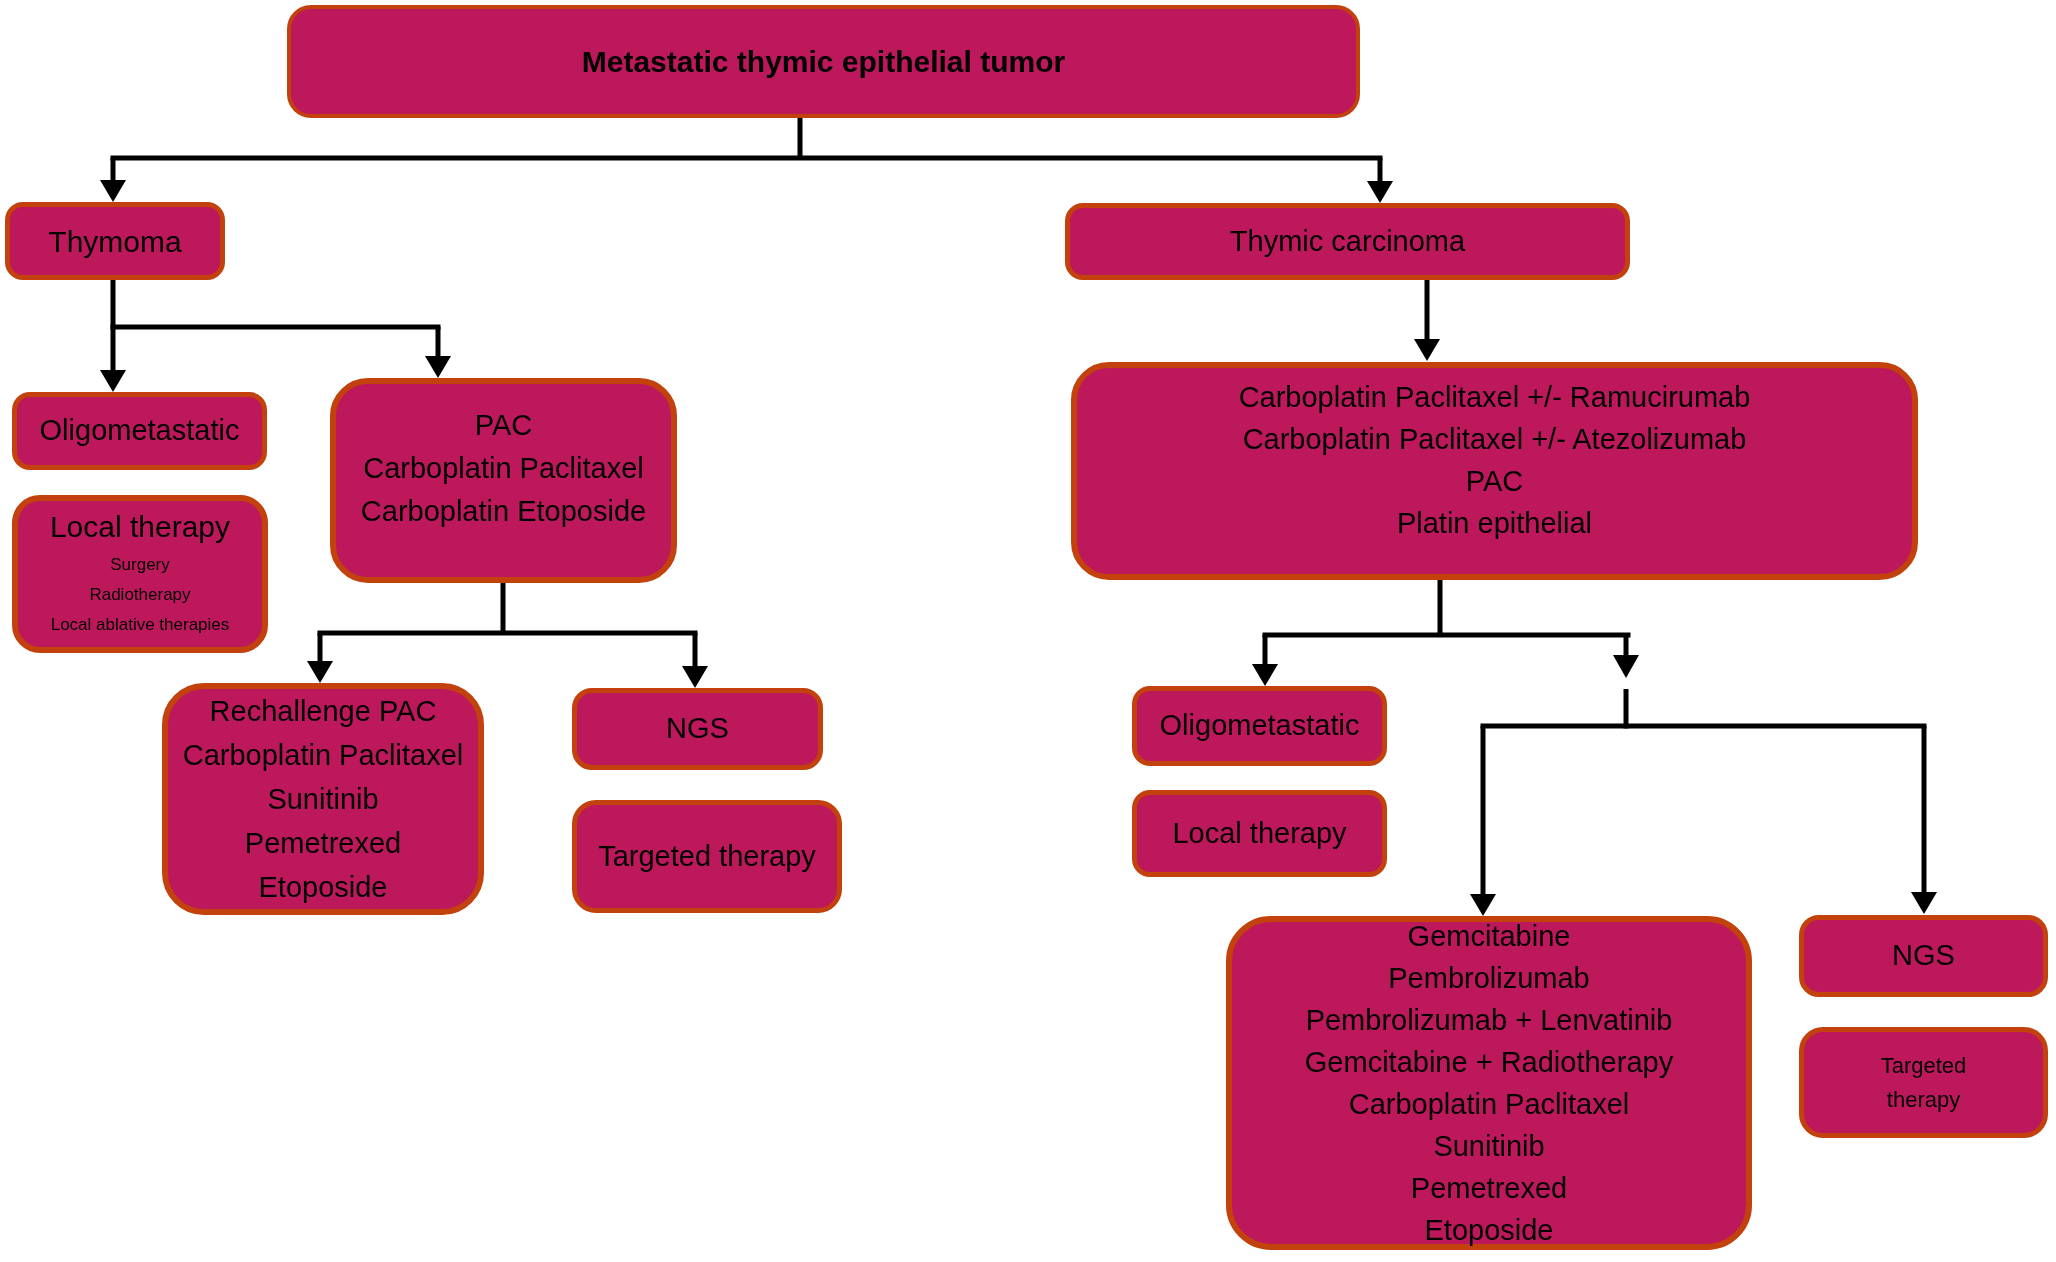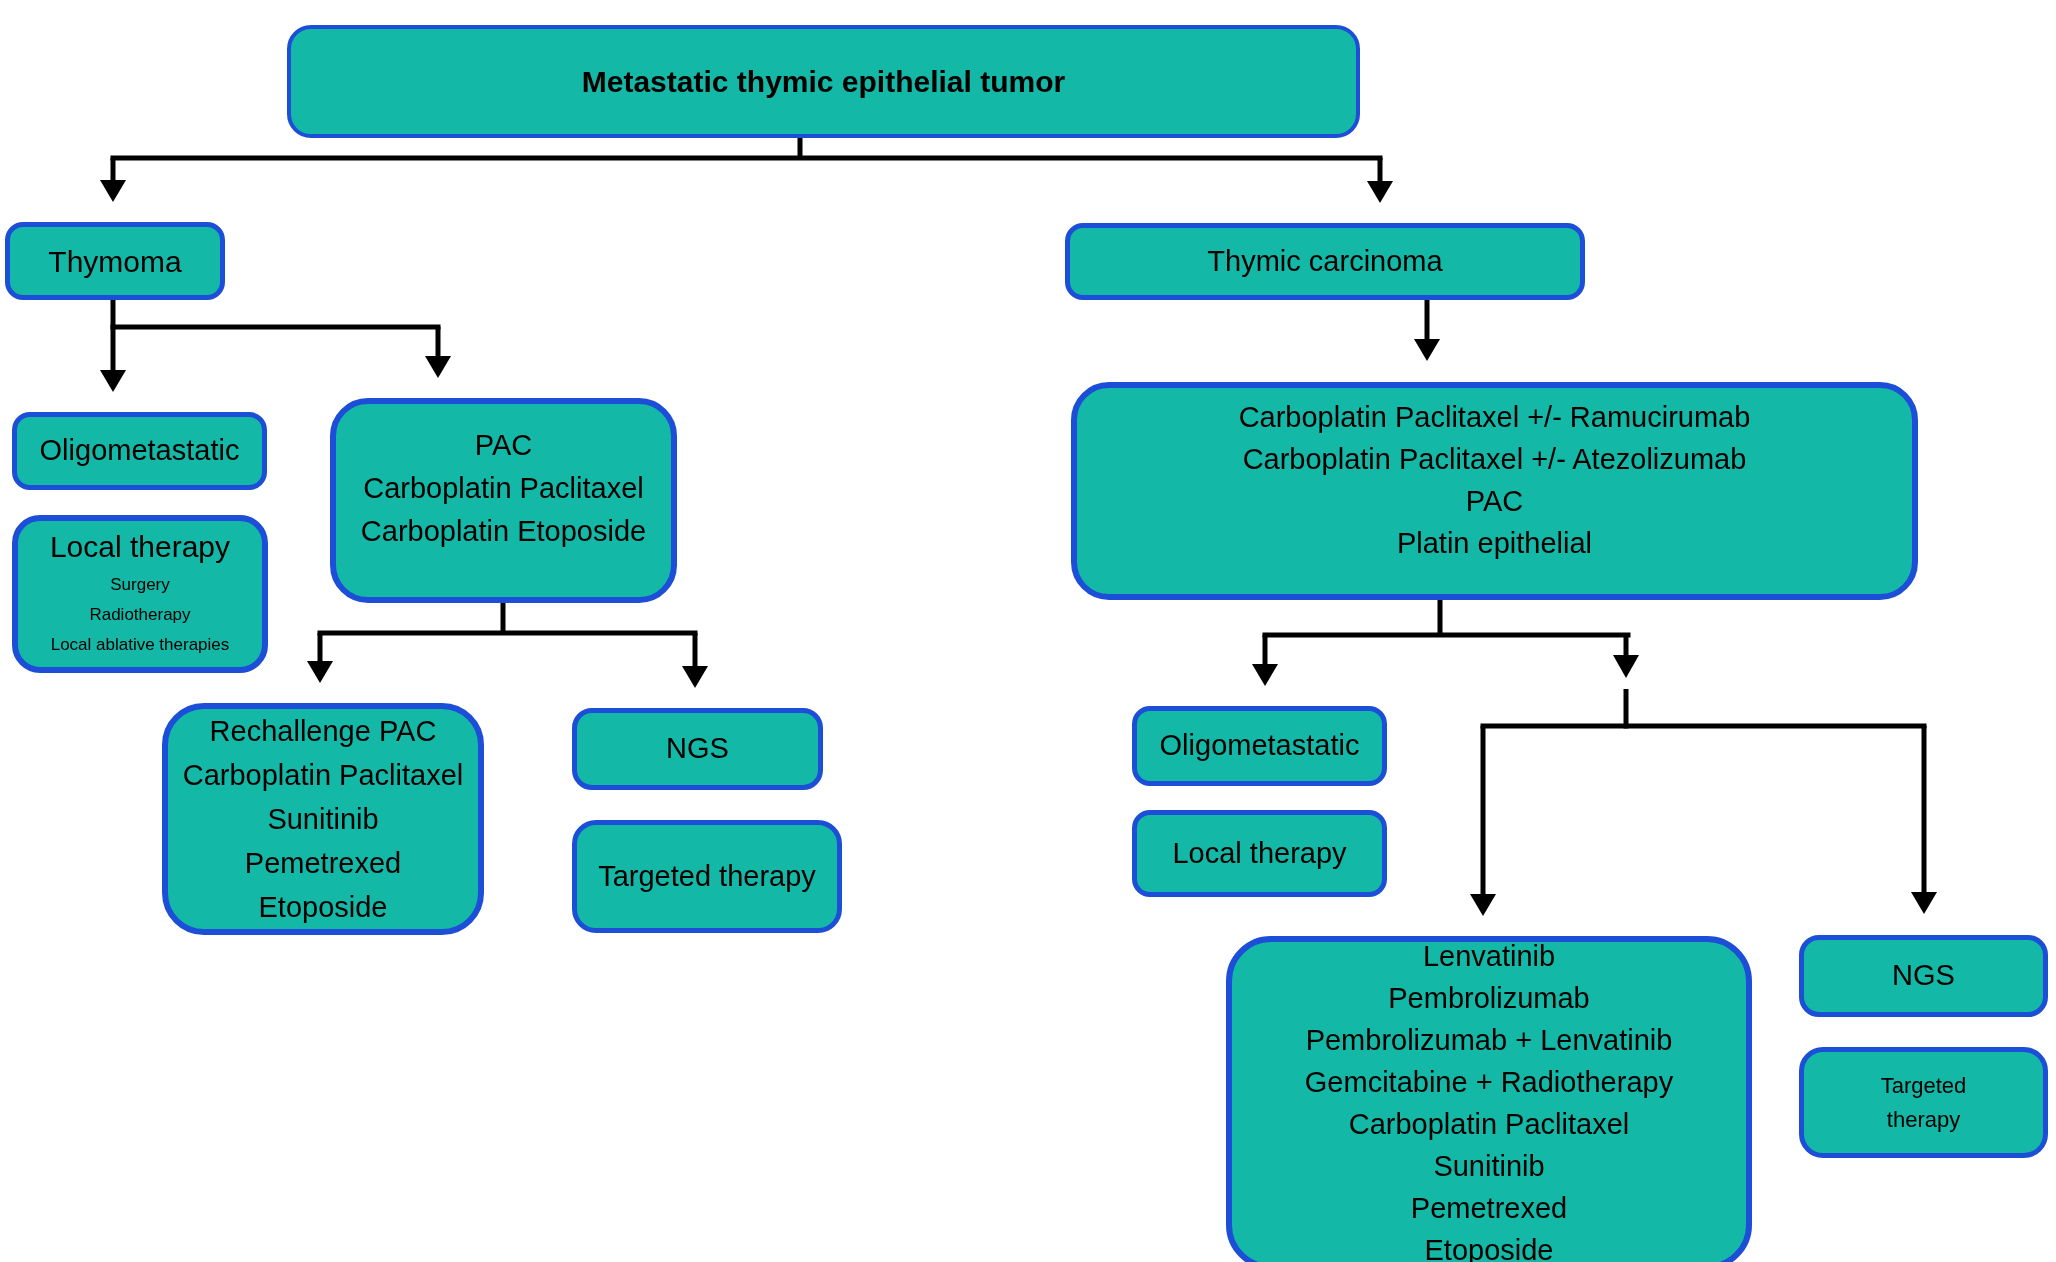--- a/index.html
+++ b/index.html
@@ -27,30 +27,29 @@
     stroke: #000000;
     stroke-width: 5;
   }
   #connector-svg polygon {
     fill: #000000;
     stroke: none;
   }
   .node {
     position: absolute;
     box-sizing: border-box;
-    background: #14b8a6;
-    border: 5px solid #1d4ed8;
+    background: #be185d;
+    border: 5px solid #c2410c;
     display: flex;
     flex-direction: column;
     align-items: center;
     justify-content: center;
     text-align: center;
     font-size: 29px;
     line-height: 1.3;
-    margin-top: 20px;
   }
   .node .line { width: 100%; }
   .root-node {
     border-width: 4px;
     border-radius: 24px;
     font-weight: bold;
     font-size: 30px;
   }
   .big-node { border-width: 6px; }
   .topalign { justify-content: flex-start; }
@@ -152,41 +151,41 @@
   </div>
 
   <div class="node" style="left:572px; top:688px; width:251px; height:82px; border-radius:20px;">
     <div class="line">NGS</div>
   </div>
 
   <div class="node" style="left:572px; top:800px; width:270px; height:113px; border-radius:24px;">
     <div class="line">Targeted therapy</div>
   </div>
 
-  <div class="node" style="left:1065px; top:203px; width:520px; height:77px; border-radius:18px;">
+  <div class="node" style="left:1065px; top:203px; width:565px; height:77px; border-radius:18px;">
     <div class="line">Thymic carcinoma</div>
   </div>
 
   <div class="node big-node topalign lh42" style="left:1071px; top:362px; width:847px; height:218px; border-radius:38px; padding-top:8px;">
     <div class="line">Carboplatin Paclitaxel +/- Ramucirumab</div>
     <div class="line">Carboplatin Paclitaxel +/- Atezolizumab</div>
     <div class="line">PAC</div>
     <div class="line">Platin epithelial</div>
   </div>
 
   <div class="node" style="left:1132px; top:686px; width:255px; height:80px; border-radius:18px;">
     <div class="line">Oligometastatic</div>
   </div>
 
   <div class="node" style="left:1132px; top:790px; width:255px; height:87px; border-radius:18px;">
     <div class="line">Local therapy</div>
   </div>
 
   <div class="node big-node lh42" style="left:1226px; top:916px; width:526px; height:334px; border-radius:45px;">
-    <div class="line">Lenvatinib</div>
+    <div class="line">Gemcitabine</div>
     <div class="line">Pembrolizumab</div>
     <div class="line">Pembrolizumab + Lenvatinib</div>
     <div class="line">Gemcitabine + Radiotherapy</div>
     <div class="line">Carboplatin Paclitaxel</div>
     <div class="line">Sunitinib</div>
     <div class="line">Pemetrexed</div>
     <div class="line">Etoposide</div>
   </div>
 
   <div class="node" style="left:1799px; top:915px; width:249px; height:82px; border-radius:20px;">

